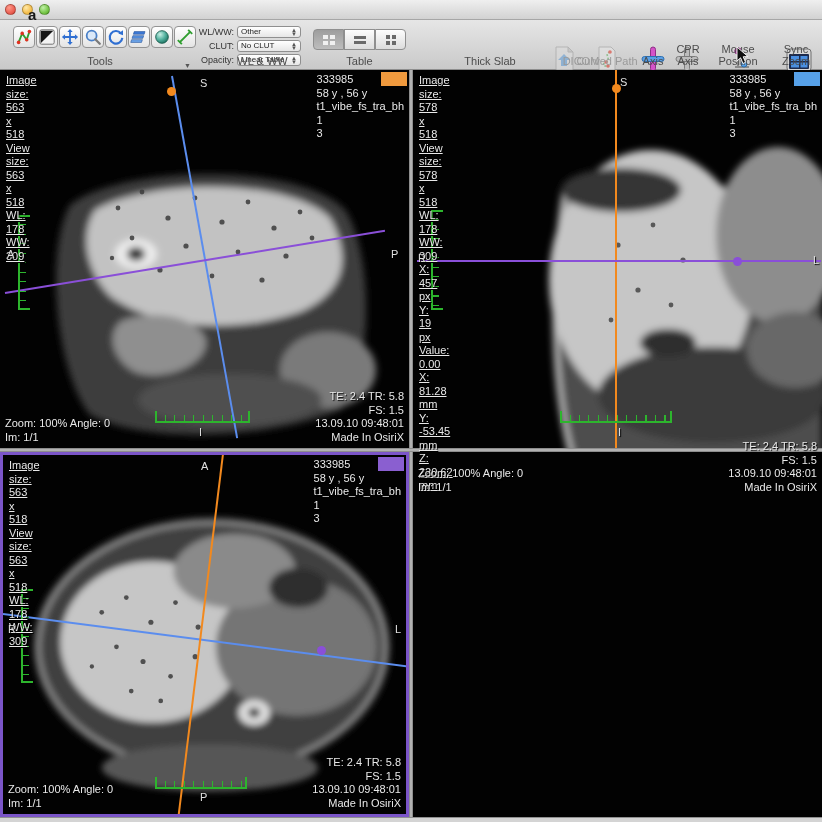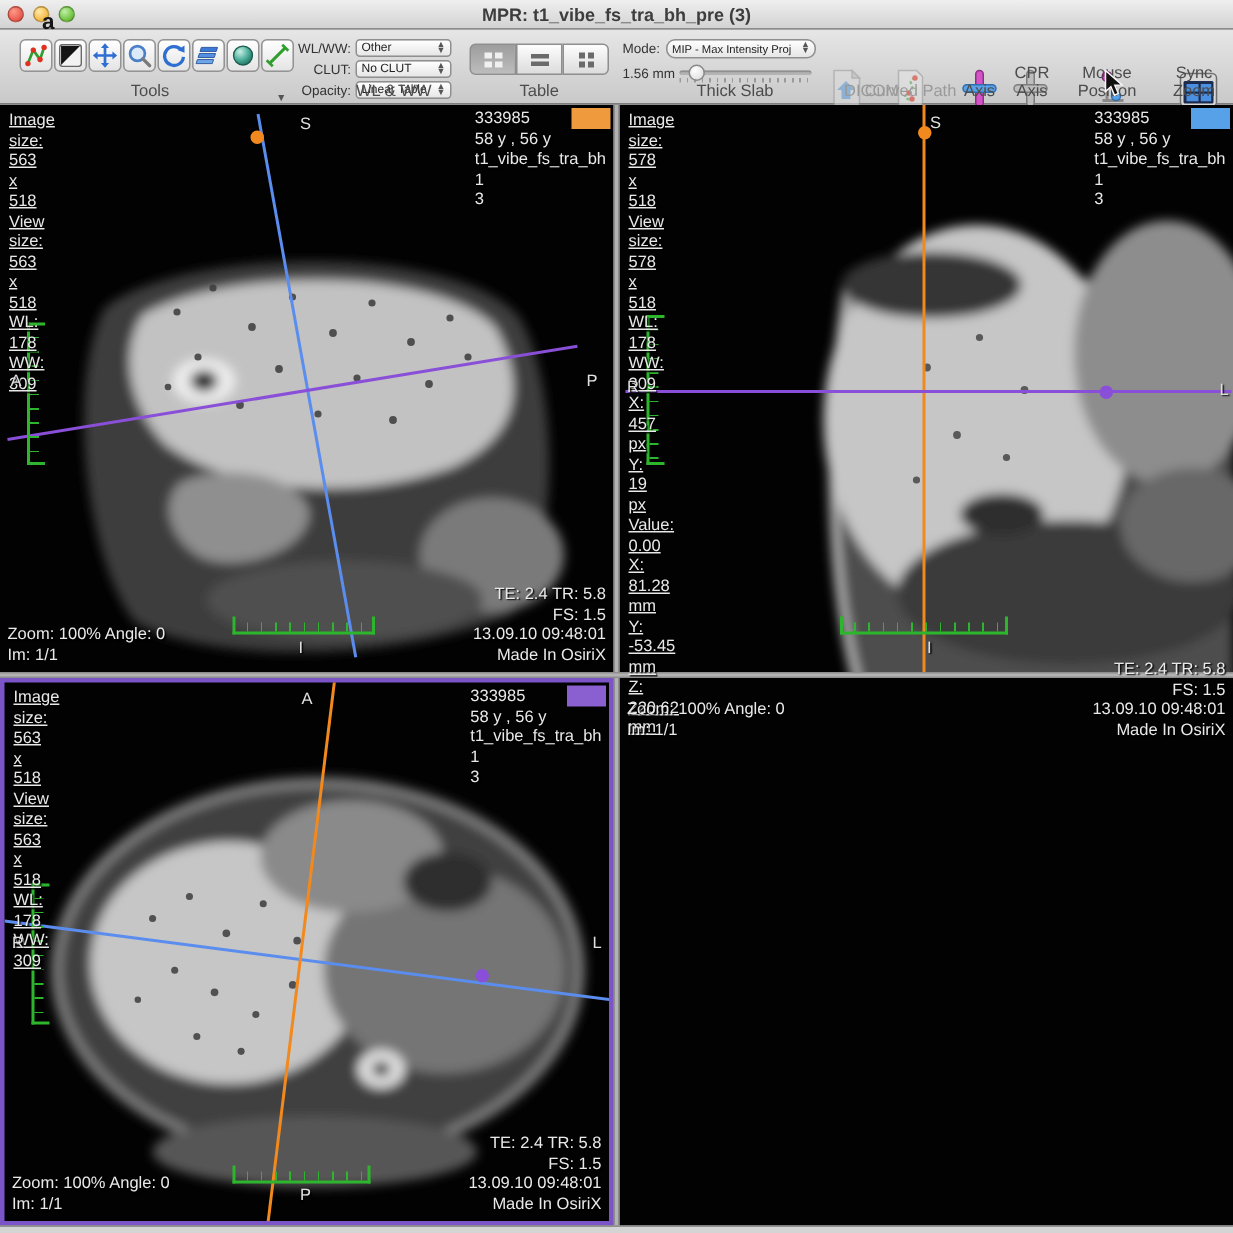--- a/index.html
+++ b/index.html
@@ -116,21 +116,20 @@
 <body>
 
 <div class="window">
 
   <div class="titlebar">
     <div class="traffic">
       <span class="tl red"></span>
       <span class="tl yellow"></span>
       <span class="tl green"></span>
     </div>
-    <div class="title">MPR: t1_vibe_fs_tra_bh_pre (3)</div>
   </div>
   <span class="app-badge">a</span>
 
   <div class="toolbar">
 
     <div class="tool-row">
       <button class="tool-btn">
         <svg width="18" height="18" viewBox="0 0 20 20">
           <polyline points="4,16 8,6 13,13 16,4" fill="none" stroke="#2f9e2f" stroke-width="2"></polyline>
           <circle cx="4" cy="16" r="2" fill="#e03020"></circle>
@@ -238,37 +237,20 @@
         <svg width="14" height="12" viewBox="0 0 14 12">
           <rect x="2" y="1" width="4" height="4" fill="#6a6a6a"></rect>
             <rect x="8" y="1" width="4" height="4" fill="#6a6a6a"></rect>
           <rect x="2" y="7" width="4" height="4" fill="#6a6a6a"></rect>
             <rect x="8" y="7" width="4" height="4" fill="#6a6a6a"></rect>
         </svg>
       </button>
     </div>
     <div class="sec-label" style="left:313px;width:93px;">Table</div>
 
-    <div class="slab">
-      <div class="mode-row">
-        <label>Mode:</label>
-        <div class="mode-select">
-          <span class="val">MIP - Max Intensity Proj</span>
-          <span class="arrow" style="font-size:6px;line-height:4px;color:#555;">▲<br>▼</span>
-        </div>
-      </div>
-      <div class="thick-row">
-        <span class="thickness">1.56 mm</span>
-        <div class="slider">
-          <div class="track"></div>
-          <div class="ticks"></div>
-          <div class="thumb"></div>
-        </div>
-      </div>
-    </div>
     <div class="sec-label" style="left:430px;width:120px;">Thick Slab</div>
 
     <div class="action disabled" style="left:545px;width:38px;">
       <div class="ic">
         <svg width="24" height="26" viewBox="0 0 24 26">
           <path d="M4 1 H16 L21 6 V25 H4 Z" fill="#dcdcdc" stroke="#9a9a9a"></path>
           <path d="M16 1 L16 6 H21 Z" fill="#bdbdbd" stroke="#9a9a9a"></path>
           <path d="M12 8 L18 14 H15 V20 H9 V14 H6 Z" fill="#5b9bd8"></path>
         </svg>
       </div>

